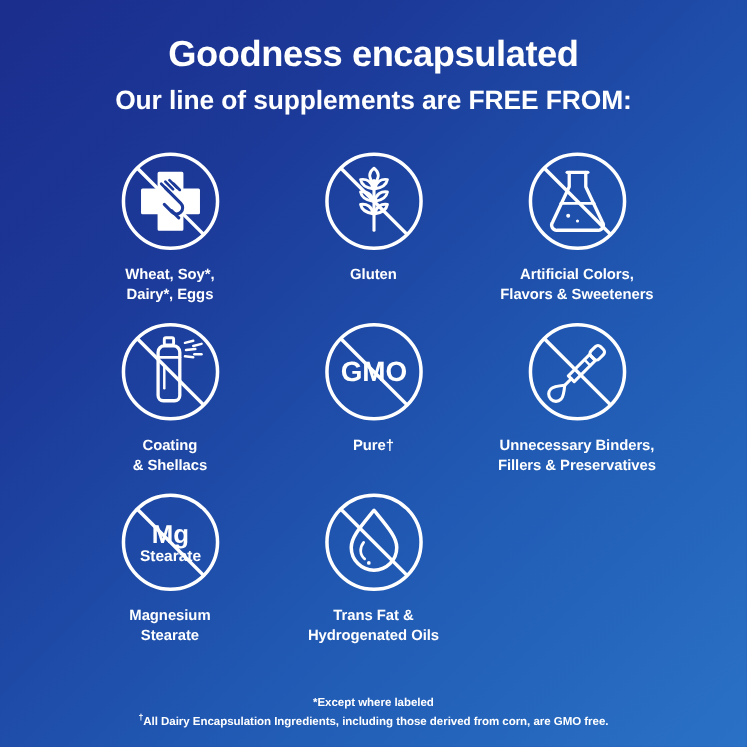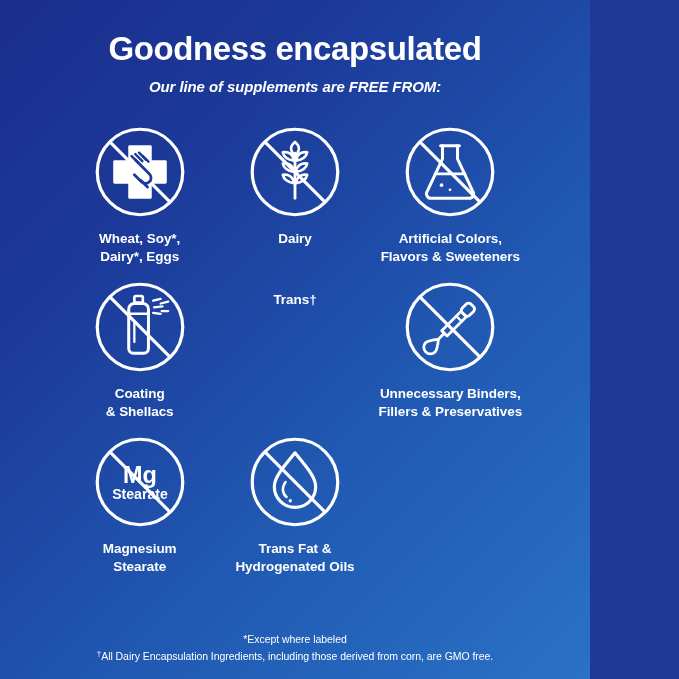--- a/index.html
+++ b/index.html
@@ -8,21 +8,21 @@
   }
   body {
     width: 679px;
     height: 679px;
     overflow: hidden;
     font-family: "Liberation Sans", sans-serif;
     background: #1e3a94;
   }
   #page {
     position: relative;
-    width: 590px;
+    width: 679px;
     height: 679px;
     background: linear-gradient(135deg, #1b2d8d 0%, #1c3a99 28%, #2058b2 62%, #2a72c6 100%);
     color: #ffffff;
     box-sizing: border-box;
     overflow: hidden;
   }
 
   
   .header {
     padding-top: 30px;
@@ -30,26 +30,25 @@
   }
   .title {
     font-size: 33px;
     font-weight: bold;
     letter-spacing: -0.4px;
     line-height: 1.15;
     margin: 0;
     color: #ffffff;
   }
   .subtitle {
-    font-size: 15px;
+    font-size: 24px;
     font-weight: bold;
     letter-spacing: -0.1px;
     margin: 10px 0 0 0;
     color: #ffffff;
-    font-style: italic;
   }
 
   
   .grid {
     margin-top: 30px;
     display: grid;
     grid-template-columns: repeat(3, 1fr);
     grid-template-rows: repeat(3, 155px);
     padding: 0 62px;
     box-sizing: border-box;
@@ -85,21 +84,21 @@
   
   .footnotes {
     position: absolute;
     left: 0;
     right: 0;
     bottom: 14px;
     text-align: center;
   }
   .footnote {
     font-size: 10.5px;
-    font-weight: normal;
+    font-weight: bold;
     line-height: 1.6;
     color: #ffffff;
     margin: 0;
     letter-spacing: -0.05px;
   }
   .sup {
     font-size: 8px;
     vertical-align: super;
     line-height: 0;
   }
@@ -147,21 +146,21 @@
           <g stroke-width="2.8">
             <path d="M49 38 c-7 -1 -11 -4 -12 -9 c6 -1 11 2 12 9 z"></path>
             <path d="M51 38 c7 -1 11 -4 12 -9 c-6 -1 -11 2 -12 9 z"></path>
             <path d="M49 50 c-7 -1 -11 -4 -12 -9 c6 -1 11 2 12 9 z"></path>
             <path d="M51 50 c7 -1 11 -4 12 -9 c-6 -1 -11 2 -12 9 z"></path>
             <path d="M49 62 c-7 -1 -11 -4 -12 -9 c6 -1 11 2 12 9 z"></path>
             <path d="M51 62 c7 -1 11 -4 12 -9 c-6 -1 -11 2 -12 9 z"></path>
           </g>
         </svg>
       </div>
-      <div class="cell-label">Dairy</div>
+      <div class="cell-label">Gluten</div>
     </div>
 
     <div class="cell">
       <div class="badge">
         <svg viewBox="0 0 100 100" fill="none" stroke="#ffffff" stroke-width="3.4" stroke-linecap="round" stroke-linejoin="round">
           <circle cx="50" cy="50" r="45.5"></circle>
           <line x1="18.5" y1="18.5" x2="81.5" y2="81.5"></line>
           <path d="M40 22 h20" stroke-width="3.2"></path>
           <path d="M42 22 v14 L26 70 a5 5 0 0 0 4.5 8 h39 a5 5 0 0 0 4.5 -8 L58 36 v-14" stroke-width="3.2"></path>
           <line x1="34" y1="52" x2="66" y2="52" stroke-width="2.8"></line>
@@ -189,21 +188,28 @@
             <line x1="72" y1="25" x2="80" y2="23"></line>
             <line x1="73" y1="33" x2="80" y2="33"></line>
           </g>
         </svg>
       </div>
       <div class="cell-label">Coating
 &amp; Shellacs</div>
     </div>
 
     <div class="cell">
-      <div class="cell-label">Trans†</div>
+      <div class="badge">
+        <svg viewBox="0 0 100 100" fill="none" stroke="#ffffff" stroke-width="3.4" stroke-linecap="round" stroke-linejoin="round">
+          <circle cx="50" cy="50" r="45.5"></circle>
+          <line x1="18.5" y1="18.5" x2="81.5" y2="81.5"></line>
+          <text x="50" y="59" text-anchor="middle" font-family="Liberation Sans, sans-serif" font-size="27" font-weight="bold" fill="#ffffff" stroke="none">GMO</text>
+        </svg>
+      </div>
+      <div class="cell-label">Pure†</div>
     </div>
 
     <div class="cell">
       <div class="badge">
         <svg viewBox="0 0 100 100" fill="none" stroke="#ffffff" stroke-width="3.4" stroke-linecap="round" stroke-linejoin="round">
           <circle cx="50" cy="50" r="45.5"></circle>
           <line x1="18.5" y1="18.5" x2="81.5" y2="81.5"></line>
           <g transform="rotate(45 50 50)">
             <rect x="45" y="17" width="11" height="13" rx="3.5" stroke-width="3"></rect>
             <path d="M46.5 30 h8 v29 h-8 z" stroke-width="3"></path>

